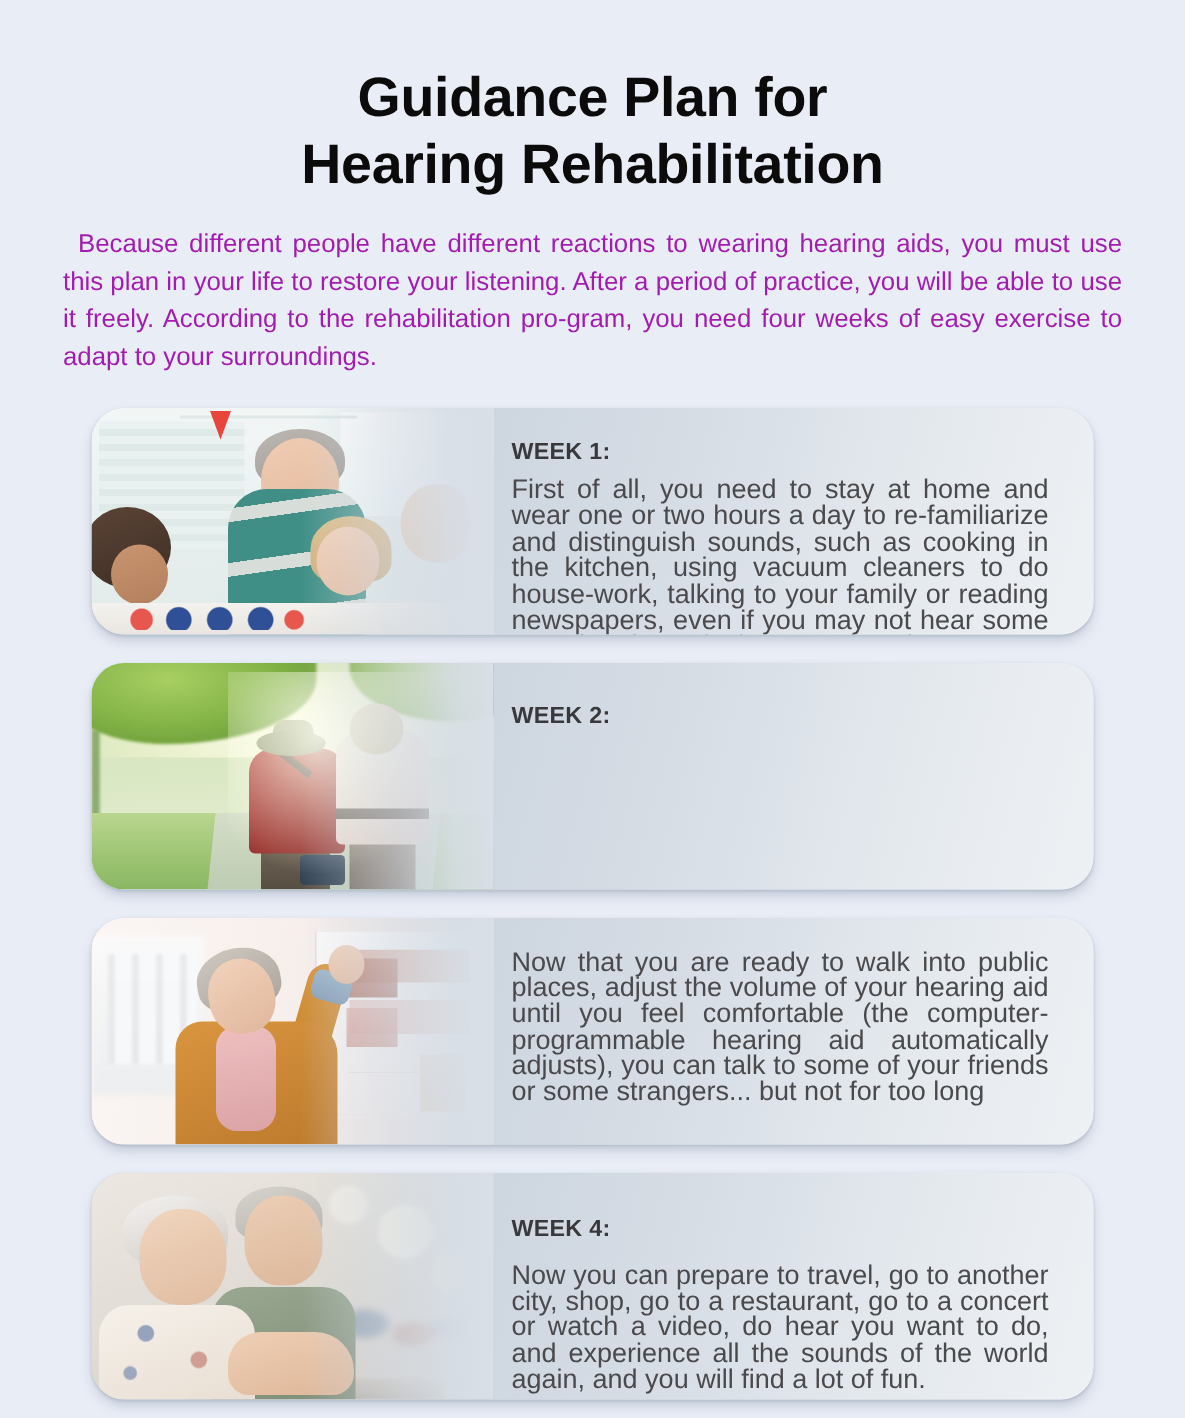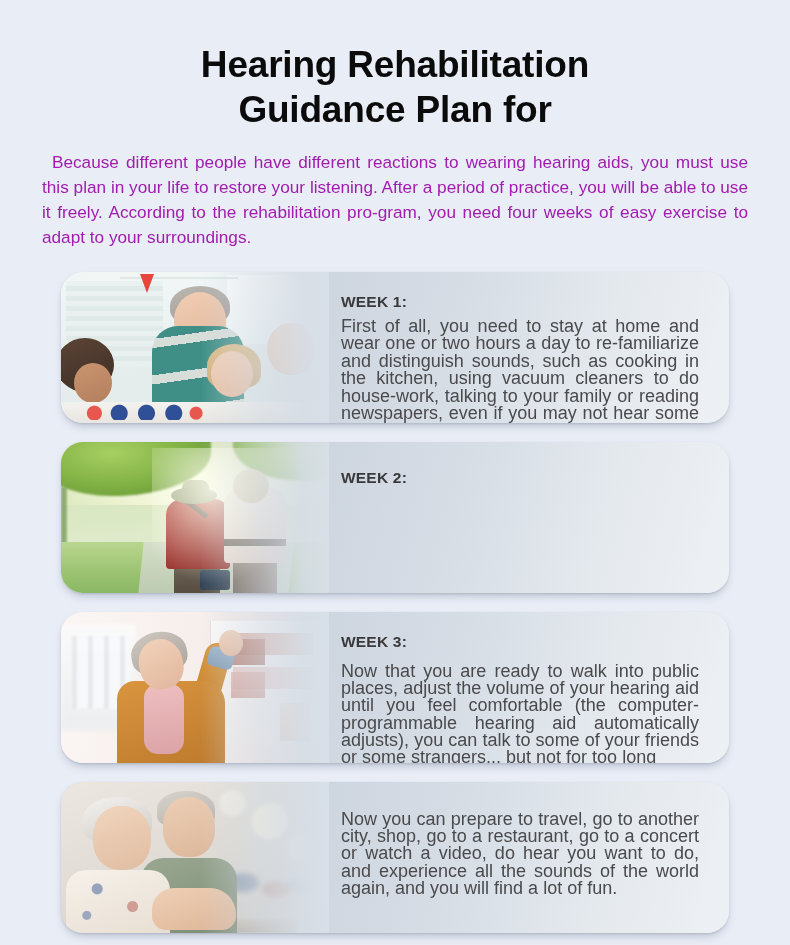--- a/index.html
+++ b/index.html
@@ -428,22 +428,22 @@
     position:absolute; left:24%; bottom:0; width:64%; height:9%;
     background: linear-gradient(180deg,#cdc5bb 0%,#b6ada2 100%);
     filter: blur(.8px);
   }
 </style>
 </head>
 <body>
 
 <div class="header">
   <h1 class="title">
+    <span class="title-line">Guidance Plan for</span>
     <span class="title-line">Hearing Rehabilitation</span>
-    <span class="title-line">Guidance Plan for</span>
   </h1>
 </div>
 
 <p class="intro"><span class="intro-indent"></span><span>Because different people have different reactions to wearing hearing aids, you must use this plan in your life to restore your listening. After a period of practice, you will be able to use it freely. According to the rehabilitation pro-gram, you need four weeks of easy exercise to adapt to your surroundings.</span></p>
 
 <div class="cards">
 
   <div class="card card--w1">
     <div class="card-photo">
       <div class="photo-inner ph1">
@@ -514,21 +514,20 @@
         <div class="cuff"></div>
         <div class="hand"></div>
         <div class="coat"></div>
         <div class="scarf"></div>
         <div class="hair"></div>
         <div class="head"></div>
       </div>
       <div class="photo-fade"></div>
     </div>
     <div class="card-body">
-      <div class="week-label">WEEK 3:</div>
       <p class="week-text">Now that you are ready to walk into public places, adjust the volume of your hearing aid until you feel comfortable (the computer-programmable hearing aid automatically adjusts), you can talk to some of your friends or some strangers... but not for too long</p>
     </div>
   </div>
 
   <div class="card card--w4">
     <div class="card-photo">
       <div class="photo-inner ph4">
         <div class="bokeh"></div>
         <div class="blur-ppl"></div>
         <div class="rail"></div>
@@ -536,17 +535,18 @@
         <div class="m2-head"></div>
         <div class="m2-body"></div>
         <div class="w2-hair"></div>
         <div class="w2-head"></div>
         <div class="w2-body"></div>
         <div class="hands"></div>
       </div>
       <div class="photo-fade"></div>
     </div>
     <div class="card-body">
+      <div class="week-label">WEEK 4:</div>
       <p class="week-text">Now you can prepare to travel, go to another city, shop, go to a restaurant, go to a concert or watch a video, do hear you want to do, and experience all the sounds of the world again, and you will find a lot of fun.</p>
     </div>
   </div>
 
 </div>
 
 </body></html>

